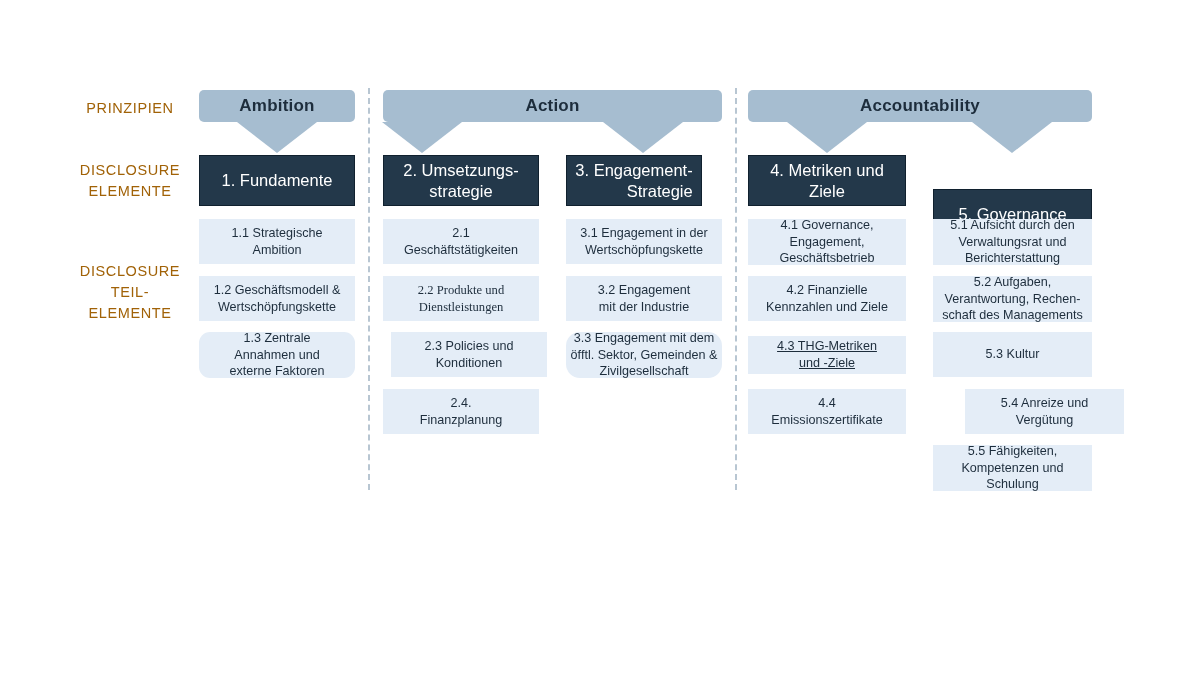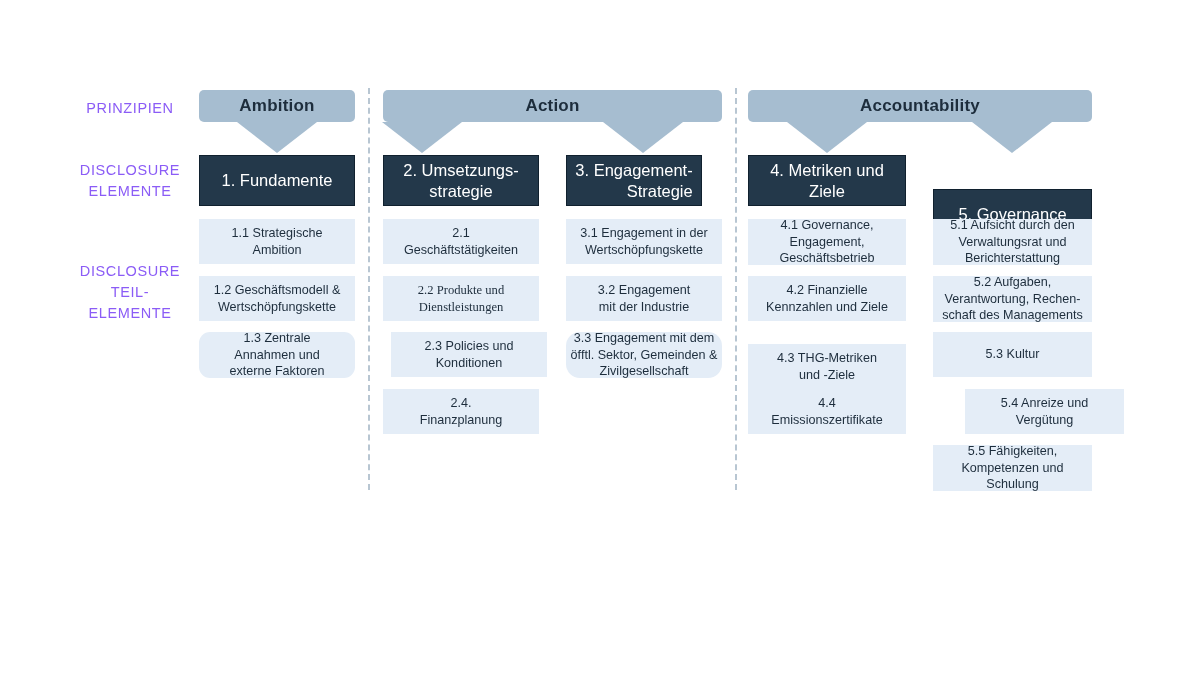--- a/index.html
+++ b/index.html
@@ -26,21 +26,21 @@
     height: 675px;
   }
 
   
   .row-label {
     position: absolute;
     text-align: center;
     font-size: 14.5px;
     letter-spacing: 0.6px;
     line-height: 1.45;
-    color: #8b5cf6;
+    color: #a16207;
     white-space: pre-line;
   }
   #label-prinzipien  { left: 60px;  top: 98px;  width: 140px; }
   #label-elemente    { left: 60px;  top: 160px; width: 140px; }
   #label-teilelemente{ left: 60px;  top: 261px; width: 140px; }
 
   
   .divider {
     position: absolute;
     top: 88px;
@@ -160,21 +160,21 @@
       <div class="sub-box" style="left: 566px; top: 332px; width: 156px; height: 46px; border-radius: 14px;">3.3 Engagement mit dem
 öfftl. Sektor, Gemeinden &amp;
 Zivilgesellschaft</div>
       <div class="element-box" style="left: 748px; top: 155px; width: 158px;">4. Metriken und
 Ziele</div>
       <div class="sub-box" style="left: 748px; top: 219px; width: 158px; height: 46px;">4.1 Governance,
 Engagement,
 Geschäftsbetrieb</div>
       <div class="sub-box" style="left: 748px; top: 276px; width: 158px; height: 45px;">4.2 Finanzielle
 Kennzahlen und Ziele</div>
-      <div class="sub-box" style="left: 748px; top: 344px; width: 158px; height: 45px;">4.3 THG-Metriken
+      <div class="sub-box" style="left: 748px; top: 336px; width: 158px; height: 38px; text-decoration: underline;">4.3 THG-Metriken
 und -Ziele</div>
       <div class="sub-box" style="left: 748px; top: 389px; width: 158px; height: 45px;">4.4
 Emissionszertifikate</div>
       <div class="element-box" style="left: 933px; top: 155px; width: 159px; margin-top: 34px;">5. Governance</div>
       <div class="sub-box" style="left: 933px; top: 219px; width: 159px; height: 46px;">5.1 Aufsicht durch den
 Verwaltungsrat und
 Berichterstattung</div>
       <div class="sub-box" style="left: 933px; top: 276px; width: 159px; height: 46px;">5.2 Aufgaben,
 Verantwortung, Rechen-
 schaft des Managements</div>

